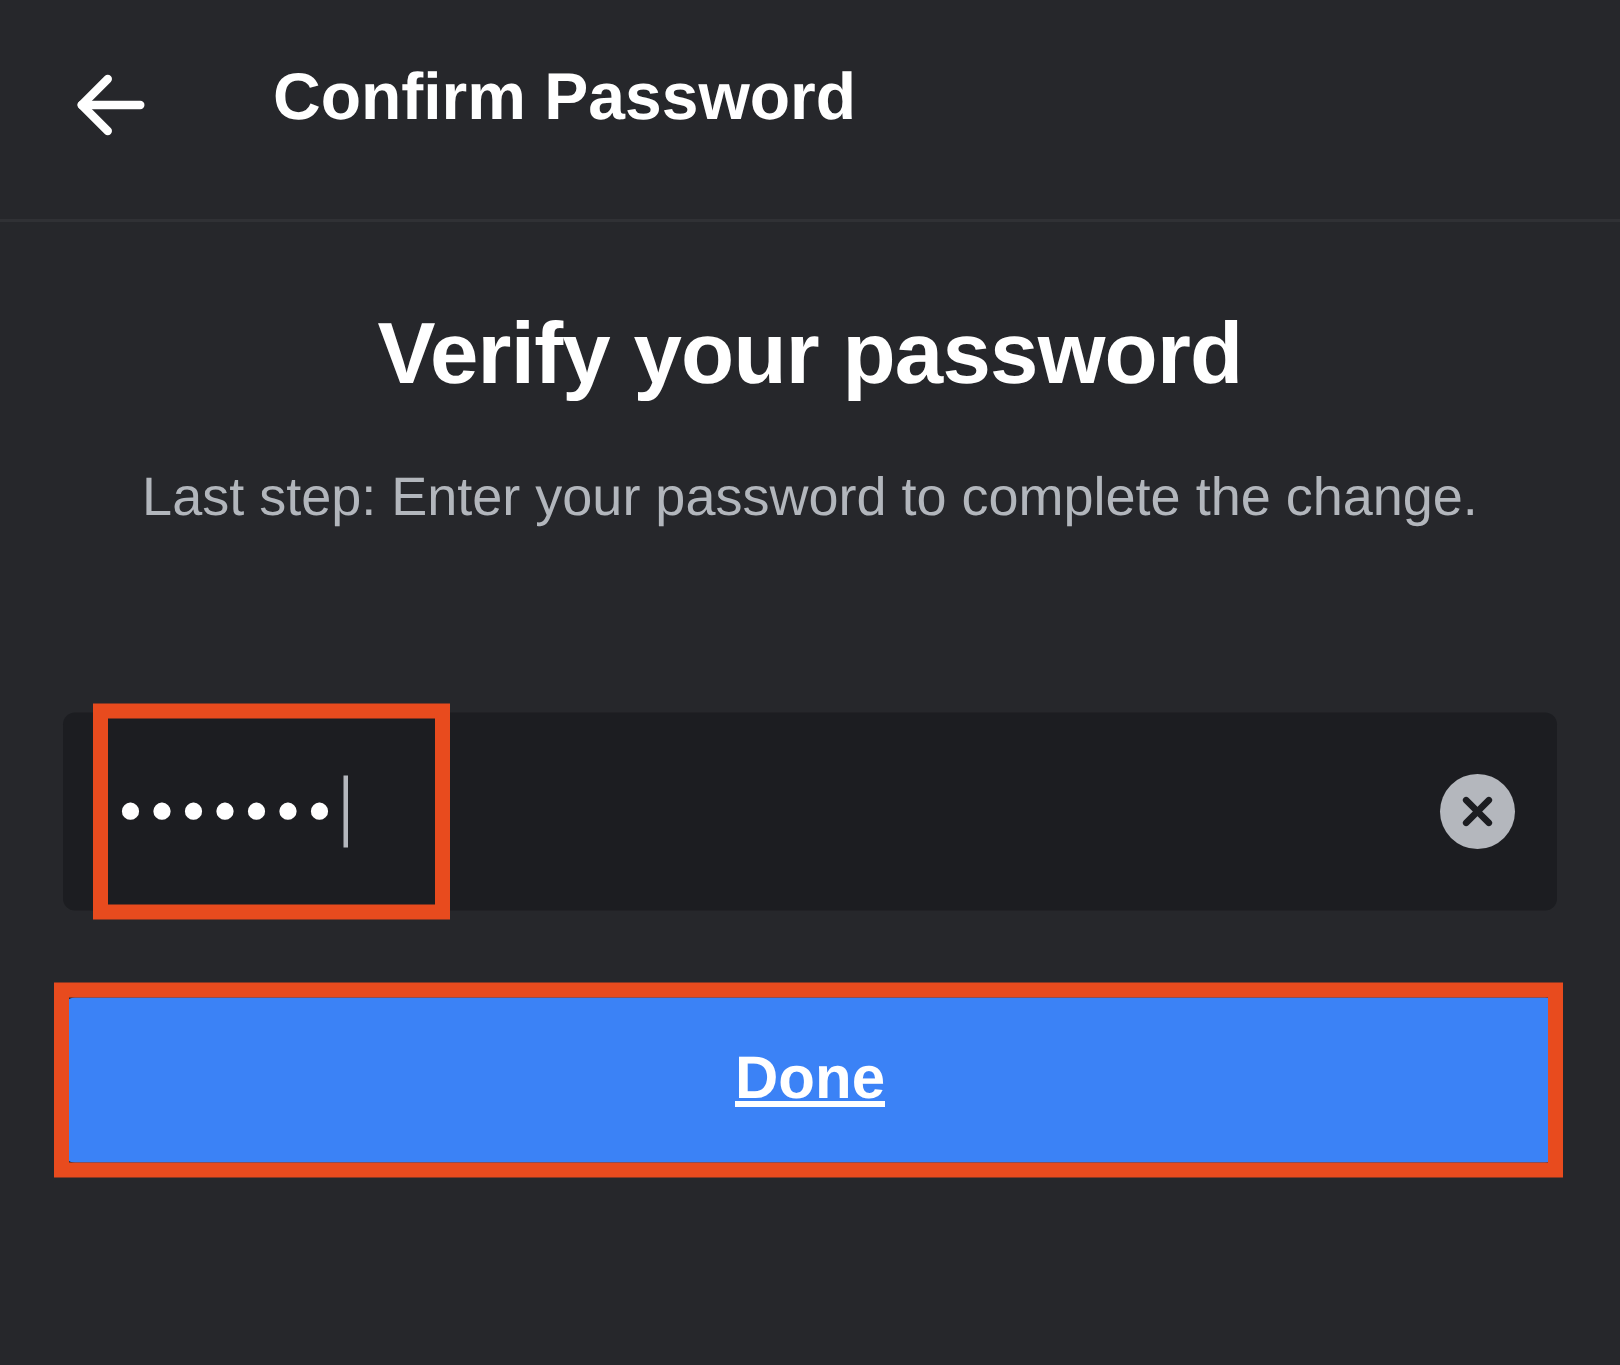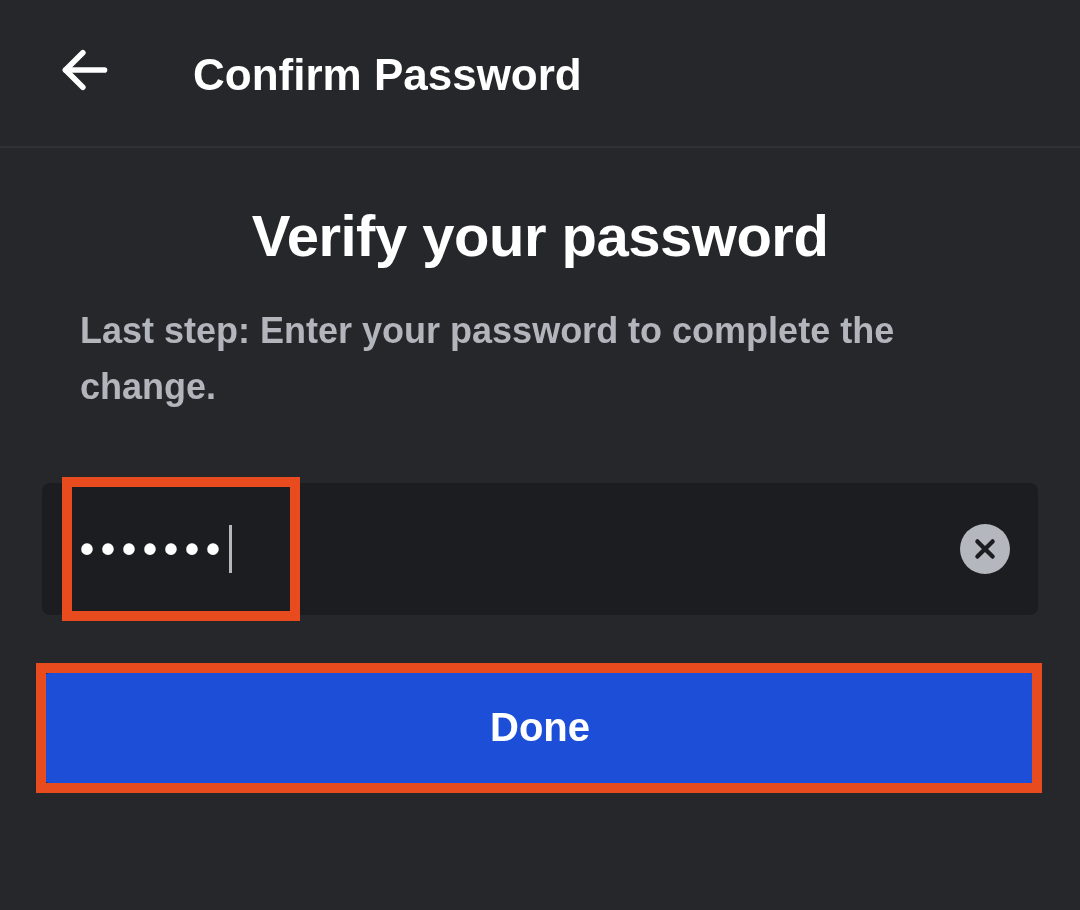--- a/index.html
+++ b/index.html
@@ -4,22 +4,22 @@
   <style>
     * { box-sizing: border-box; margin: 0; padding: 0; }
     html, body { width: 1080px; height: 910px; overflow: hidden; }
     body {
       background: #26272b;
       font-family: -apple-system, BlinkMacSystemFont, "Segoe UI", Helvetica, Arial, sans-serif;
       color: #ffffff;
     }
     .header {
       display: flex;
-      align-items: flex-end;
-      padding: 40px 40px 46px 55px;
+      align-items: flex-start;
+      padding: 40px 40px 46px 44px;
       border-bottom: 2px solid #303135;
     }
     .back-btn {
       background: transparent;
       border: none;
       color: #ffffff;
       cursor: pointer;
       display: inline-flex;
       align-items: center;
       justify-content: center;
@@ -38,26 +38,26 @@
     }
     .main-title {
       text-align: center;
       font-size: 58px;
       font-weight: 800;
       color: #ffffff;
       margin-bottom: 34px;
       letter-spacing: -0.5px;
     }
     .subtitle {
-      text-align: left;
+      text-align: center;
       font-size: 36px;
-      font-weight: 700;
+      font-weight: 400;
       color: #b2b6bc;
       line-height: 1.55;
-      margin: 0 auto 68px auto;
+      margin: 0 auto 116px auto;
       max-width: 920px;
     }
     .field-label {
       font-size: 30px;
       font-weight: 700;
       letter-spacing: 2px;
       color: #b8bbc1;
       margin: 0 0 18px 4px;
     }
     .input-wrap {
@@ -122,27 +122,28 @@
     }
     .hl-done {
       left: -6px;
       top: -10px;
       width: 1006px;
       height: 130px;
     }
     .done-btn {
       width: 100%;
       height: 110px;
-      background: #1d4ed8;
+      background: #3b82f6;
       border: none;
       border-radius: 8px;
       color: #ffffff;
       font-size: 40px;
       font-weight: 600;
       cursor: pointer;
+      text-decoration: underline;
     }
     
     .real-input {
       position: absolute;
       opacity: 0;
       pointer-events: none;
       width: 1px; height: 1px;
     }
   </style>
 </head>

